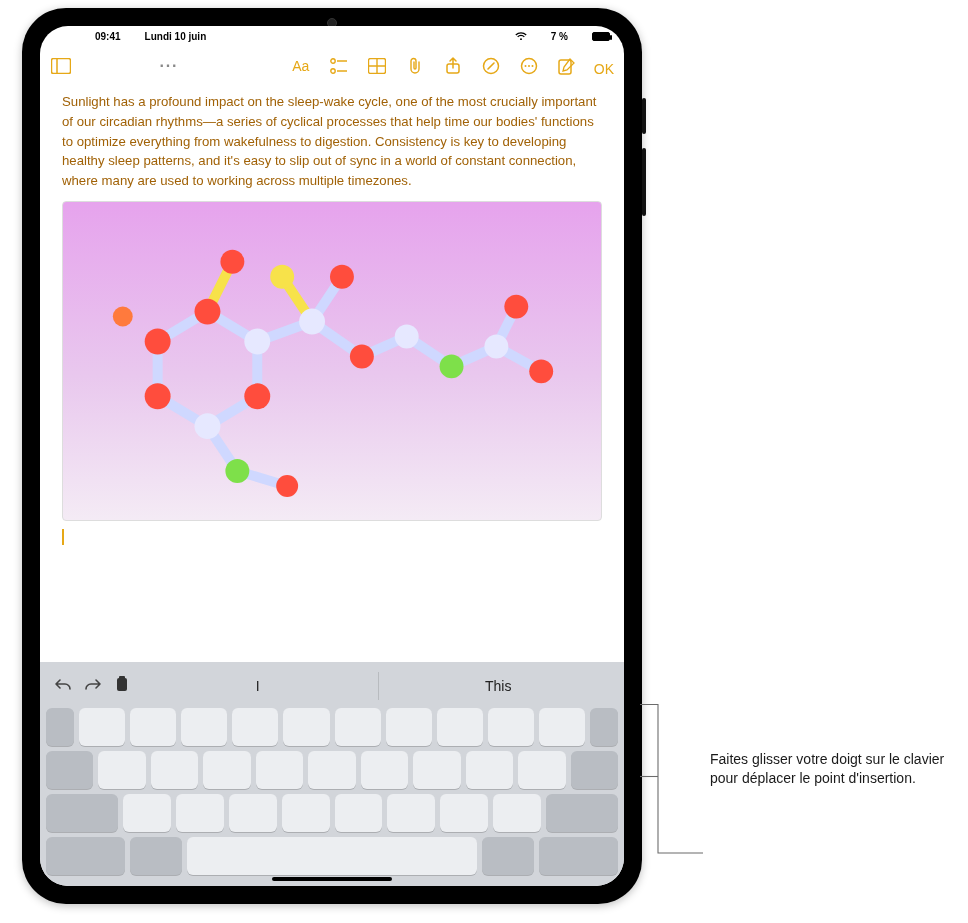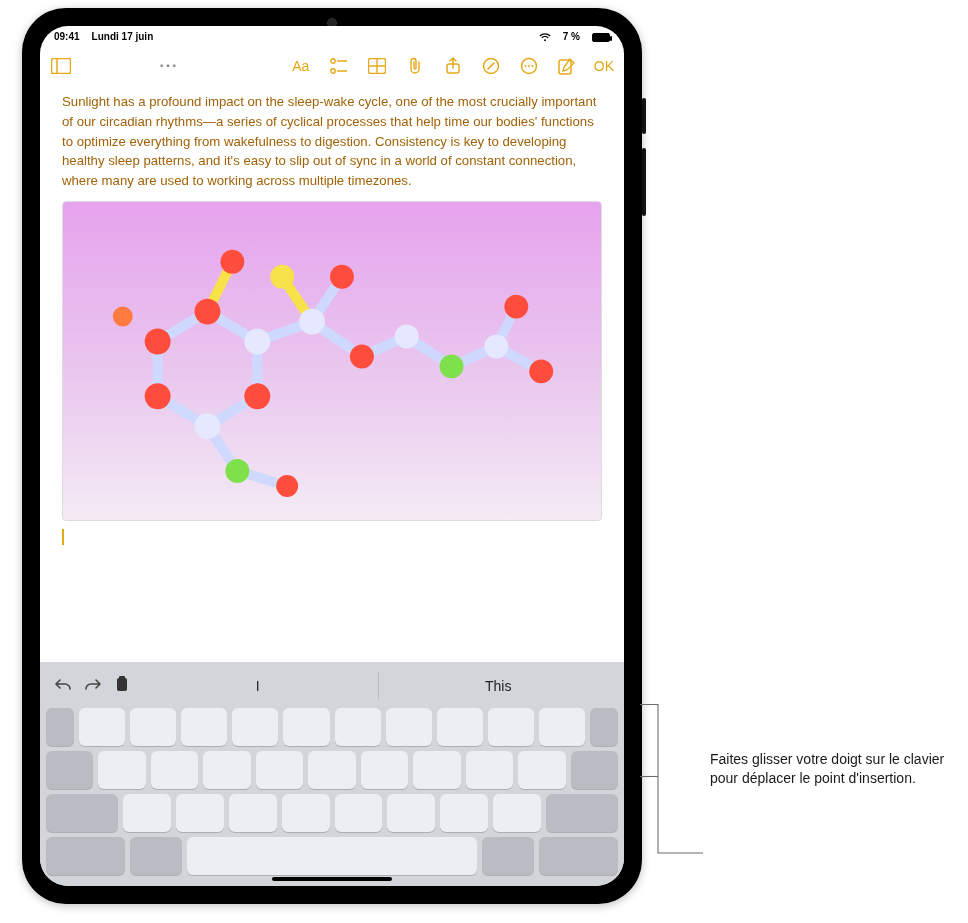--- a/index.html
+++ b/index.html
@@ -37,34 +37,34 @@
   .status-bar {
     height: 20px;
     display: flex;
     justify-content: space-between;
     align-items: center;
     padding: 0 14px;
     font-size: 10px;
     font-weight: 600;
     color: #000;
   }
-  .status-left, .status-right { display:flex; align-items:flex-end; gap:12px; }
+  .status-left, .status-right { display:flex; align-items:center; gap:24px;margin-left:41px; }
   .battery-icon { width:18px; height:9px; border:1px solid #000; border-radius:2px; position:relative; background:#000; }
   .battery-icon::after { content:""; position:absolute; right:-3px; top:2px; width:2px; height:5px; background:#000; border-radius:1px;}
   .wifi-icon { width:12px; height:9px; }
   .toolbar {
     height: 40px;
     display: flex;
     align-items: center;
     padding: 0 10px;
     gap: 4px;
   }
   .toolbar .left { width:30px; display:flex; }
   .toolbar .mid { flex:1; display:flex; justify-content:center; }
-  .toolbar .right { display:flex; gap:16px; align-items:center;margin-left:32px; }
+  .toolbar .right { display:flex; gap:16px; align-items:flex-end;margin-left:32px; }
   .tb-icon { width:22px; height:22px; display:flex; align-items:center; justify-content:center; color:#e6a817; }
   .tb-text { color:#e6a817; font-size:14px; font-weight:500; }
   .dots { color:#888; font-size:16px; font-weight:bold; letter-spacing:1px;}
   .content {
     flex: 1;
     padding: 6px 22px 0 22px;
     overflow: hidden;
     background:#fff;
   }
   .note-title { font-size: 18px; font-weight: 700; margin-bottom: 14px; }
@@ -137,21 +137,21 @@
 
 <div class="ipad-frame">
   <div class="frame-button-r1"></div>
   <div class="frame-button-r2"></div>
   <div class="camera"></div>
   <div class="screen">
 
     <div class="status-bar">
       <div class="status-left">
         <span>09:41</span>
-        <span>Lundi 17 juin</span>
+        <span>Lundi 10 juin</span>
       </div>
       <div class="status-right">
         <svg class="wifi-icon" viewBox="0 0 14 10">
             <path d="M7 9.2a1.1 1.1 0 100-2.2 1.1 1.1 0 000 2.2zM3.6 5.9a4.8 4.8 0 016.8 0l1-1a6.2 6.2 0 00-8.8 0l1 1zM1.4 3.7a8 8 0 0111.2 0l1-1a9.4 9.4 0 00-13.2 0l1 1z" fill="#000"></path>
           </svg>
         <span>7 %</span>
         <span class="battery-icon"></span>
       </div>
     </div>
 

